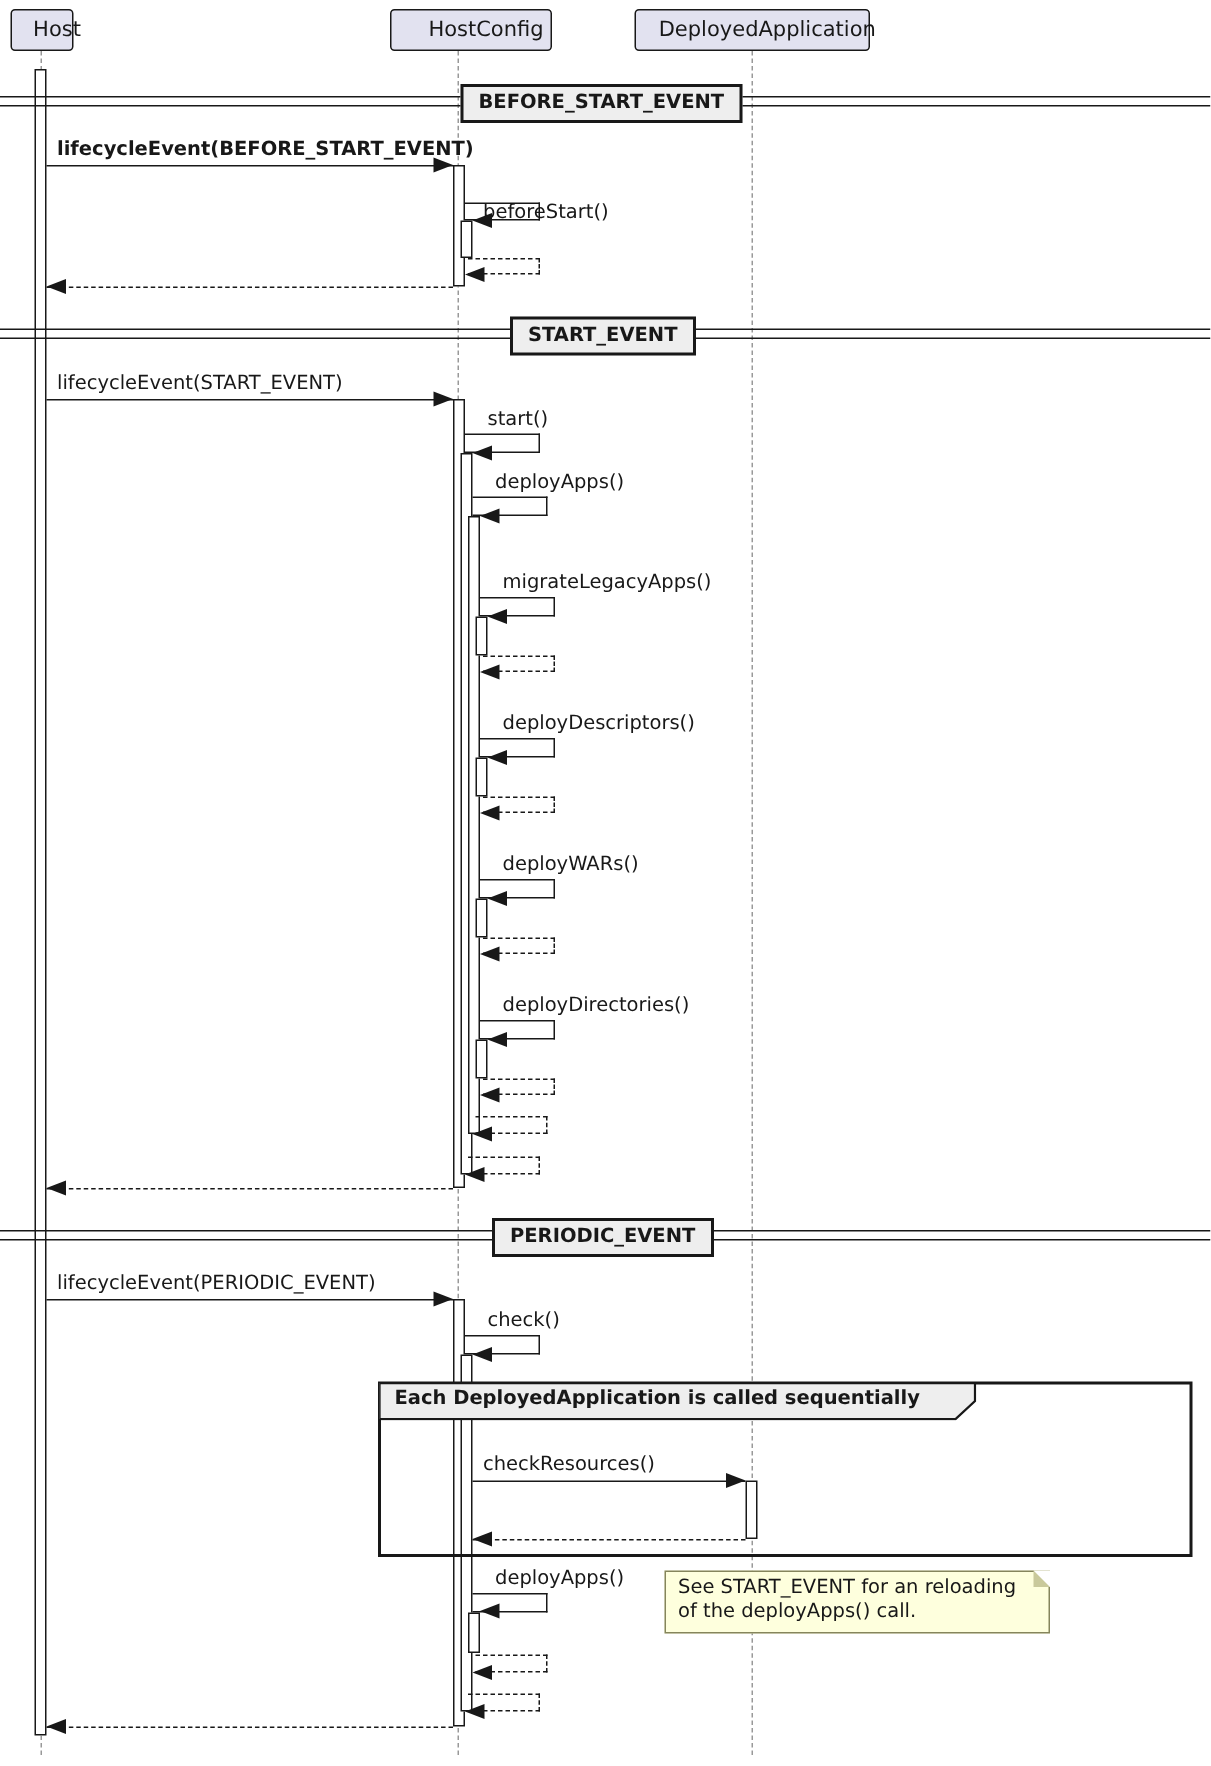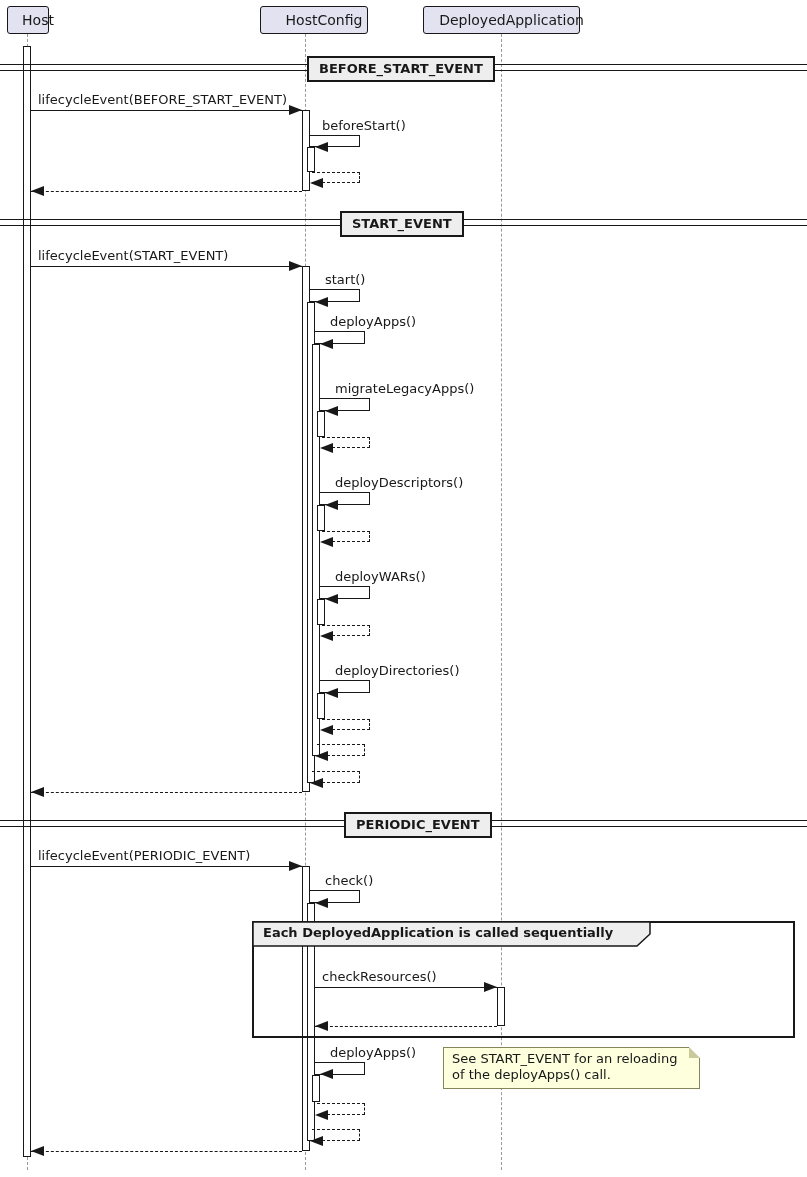--- a/index.html
+++ b/index.html
@@ -50,28 +50,28 @@
     </div>
   <div class="pbox" style="left:423px;width:157px;">
       <span>DeployedApplication</span>
     </div>
 
   <div class="act" style="left:23px;top:46px;height:1111px;"></div>
 
   <div class="divln" style="top:64px;"></div>
   <div class="divlbl" style="left:307px;top:56px;"><span>BEFORE_START_EVENT</span></div>
 
-  <div class="lbl" style="left:38px;top:92px;">lifecycleEvent(BEFORE_START_EVENT)</div>
+  <div class="lbl" style="left:38px;top:92px;font-weight:bold;">lifecycleEvent(BEFORE_START_EVENT)</div>
   <div class="ln" style="left:31px;top:110px;width:271px;"></div>
   <div class="ar r" style="left:289px;top:105px;"></div>
 
   <div class="act" style="left:302px;top:110px;height:81px;"></div>
   <div class="act" style="left:307px;top:147px;height:25px;"></div>
 
-  <div class="lbl" style="left:322px;top:118px;">beforeStart()</div>
+  <div class="lbl" style="left:322px;top:134px;">beforeStart()</div>
   <div class="loop" style="left:310px;top:135px;width:50px;height:12px;"></div>
   <div class="ar l" style="left:315px;top:142px;"></div>
   <div class="loop dsh" style="left:312px;top:172px;width:48px;height:11px;"></div>
   <div class="ar l" style="left:310px;top:178px;"></div>
 
   <div class="ln dsh" style="left:31px;top:191px;width:271px;"></div>
   <div class="ar l" style="left:31px;top:186px;"></div>
 
   <div class="divln" style="top:219px;"></div>
   <div class="divlbl" style="left:340px;top:211px;"><span>START_EVENT</span></div>
@@ -122,21 +122,21 @@
 
   <div class="loop dsh" style="left:317px;top:744px;width:48px;height:12px;"></div>
   <div class="ar l" style="left:315px;top:751px;"></div>
   <div class="loop dsh" style="left:312px;top:771px;width:48px;height:12px;"></div>
   <div class="ar l" style="left:310px;top:778px;"></div>
 
   <div class="ln dsh" style="left:31px;top:792px;width:271px;"></div>
   <div class="ar l" style="left:31px;top:787px;"></div>
 
   <div class="divln" style="top:820px;"></div>
-  <div class="divlbl" style="left:328px;top:812px;margin-left:16px;"><span>PERIODIC_EVENT</span></div>
+  <div class="divlbl" style="left:328px;top:812px;"><span>PERIODIC_EVENT</span></div>
 
   <div class="lbl" style="left:38px;top:848px;">lifecycleEvent(PERIODIC_EVENT)</div>
   <div class="ln" style="left:31px;top:866px;width:271px;"></div>
   <div class="ar r" style="left:289px;top:861px;"></div>
 
   <div class="act" style="left:302px;top:866px;height:285px;"></div>
   <div class="act" style="left:307px;top:903px;height:238px;"></div>
 
   <div class="lbl" style="left:325px;top:873px;">check()</div>
   <div class="loop" style="left:310px;top:890px;width:50px;height:13px;"></div>

